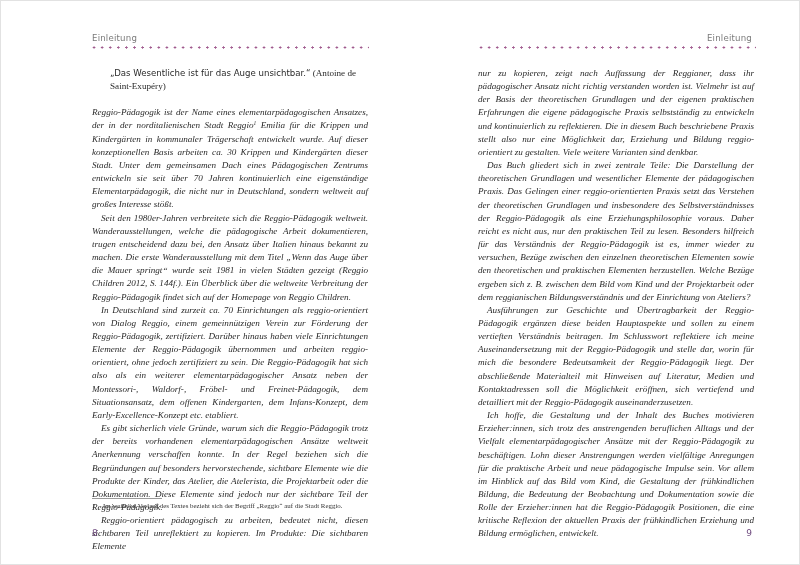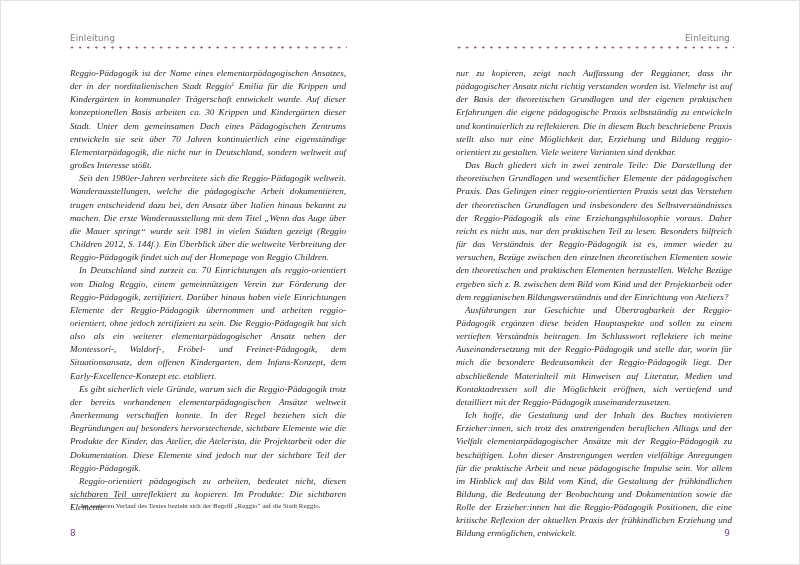--- a/index.html
+++ b/index.html
@@ -7,21 +7,21 @@
     width: 800px; height: 565px; overflow: hidden;
     background: #ffffff;
     position: relative;
     font-family: "Liberation Serif", serif;
     color: #2a2a2a;
   }
   .frame {
     position: absolute; left: 0; top: 0; width: 798px; height: 563px;
     border: 1px solid #e2e2e2;
   }
-  .page { position: absolute; top: 0; height: 420px; }
+  .page { position: absolute; top: 0; height: 420px; margin-left: 22px; }
   .page.left { left: 0; width: 400px; }
   .page.right { left: 400px; width: 400px; }
 
   .running-head {
     position: absolute; top: 33px;
     font-family: "DejaVu Sans", sans-serif;
     font-size: 8.6px; color: #7a7a7a; letter-spacing: 0.2px;
   }
   .left .running-head { left: 70px; }
   .right .running-head { right: 70px; }
@@ -71,20 +71,23 @@
 </head>
 <body style="--dot: #a05a8e; color: rgb(42, 42, 42);">
 
 <div class="frame"></div>
 
 <div class="page left">
   <div class="running-head" style="color: rgb(122, 122, 122);">Einleitung</div>
   <div class="dots"></div>
 
   <div class="text">
+    <div class="motto">
+      <span>„Das Wesentliche ist für das Auge unsichtbar.“</span><span class="source"> (Antoine de Saint-Exupéry)</span>
+    </div>
     <p><span>Reggio-Pädagogik ist der Name eines elementarpädagogischen Ansatzes, der in der norditalienischen Stadt Reggio</span><sup>1</sup><span> Emilia für die Krippen und Kindergärten in kommunaler Trägerschaft entwickelt wurde. Auf dieser konzeptionellen Basis arbeiten ca. 30 Krippen und Kindergärten dieser Stadt. Unter dem gemeinsamen Dach eines Pädagogischen Zentrums entwickeln sie seit über 70 Jahren kontinuierlich eine eigenständige Elementarpädagogik, die nicht nur in Deutschland, sondern weltweit auf großes Interesse stößt.</span></p>
     <p class="indent">Seit den 1980er-Jahren verbreitete sich die Reggio-Pädagogik weltweit. Wanderausstellungen, welche die pädagogische Arbeit dokumentieren, trugen entscheidend dazu bei, den Ansatz über Italien hinaus bekannt zu machen. Die erste Wanderausstellung mit dem Titel „Wenn das Auge über die Mauer springt“ wurde seit 1981 in vielen Städten gezeigt (Reggio Children 2012, S. 144f.). Ein Überblick über die weltweite Verbreitung der Reggio-Pädagogik findet sich auf der Homepage von Reggio Children.</p>
     <p class="indent">In Deutschland sind zurzeit ca. 70 Einrichtungen als reggio-orientiert von Dialog Reggio, einem gemeinnützigen Verein zur Förderung der Reggio-Pädagogik, zertifiziert. Darüber hinaus haben viele Einrichtungen Elemente der Reggio-Pädagogik übernommen und arbeiten reggio-orientiert, ohne jedoch zertifiziert zu sein. Die Reggio-Pädagogik hat sich also als ein weiterer elementarpädagogischer Ansatz neben der Montessori-, Waldorf-, Fröbel- und Freinet-Pädagogik, dem Situationsansatz, dem offenen Kindergarten, dem Infans-Konzept, dem Early-Excellence-Konzept etc. etabliert.</p>
     <p class="indent">Es gibt sicherlich viele Gründe, warum sich die Reggio-Pädagogik trotz der bereits vorhandenen elementarpädagogischen Ansätze weltweit Anerkennung verschaffen konnte. In der Regel beziehen sich die Begründungen auf besonders hervorstechende, sichtbare Elemente wie die Produkte der Kinder, das Atelier, die Atelerista, die Projektarbeit oder die Dokumentation. Diese Elemente sind jedoch nur der sichtbare Teil der Reggio-Pädagogik.</p>
     <p class="indent">Reggio-orientiert pädagogisch zu arbeiten, bedeutet nicht, diesen sichtbaren Teil unreflektiert zu kopieren. Im Produkte: Die sichtbaren Elemente</p>
   </div>
 
   <div class="fn-rule"></div>
   <div class="footnote">
     <span class="num">1</span><span>Im weiteren Verlauf des Textes bezieht sich der Begriff „Reggio“ auf die Stadt Reggio.</span>

